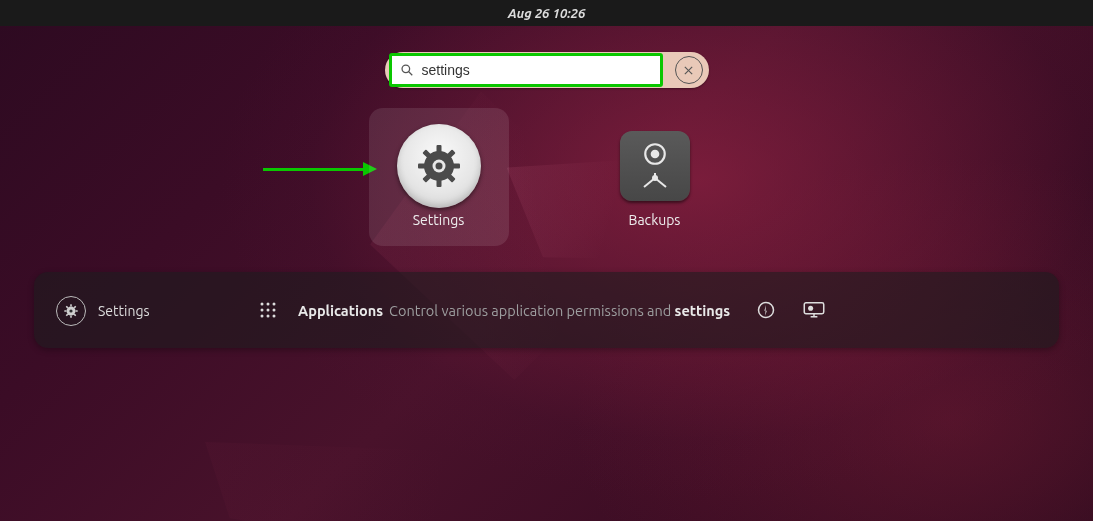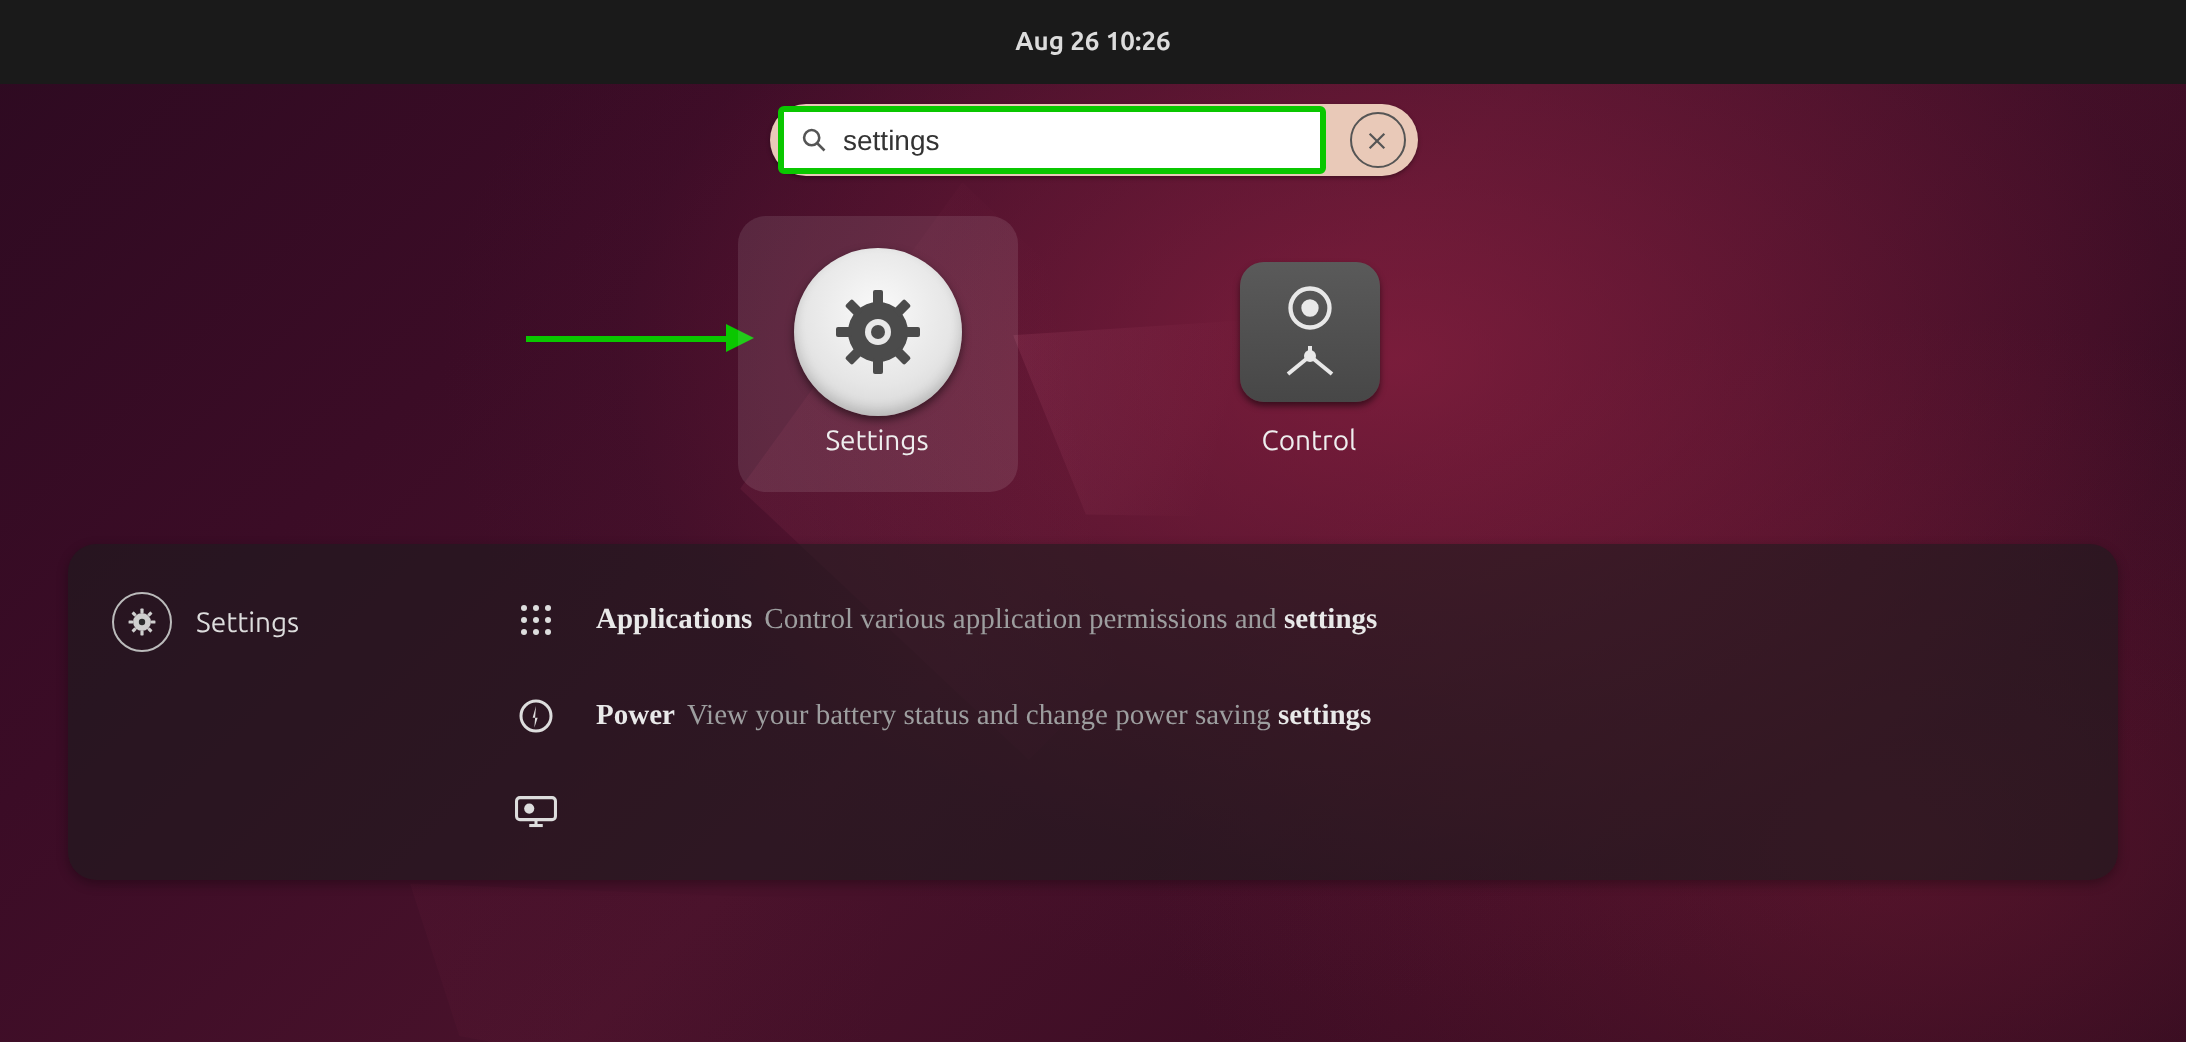--- a/index.html
+++ b/index.html
@@ -14,22 +14,22 @@
   }
   
   .wp-shape{position:absolute;opacity:0.13;pointer-events:none;}
   .wp1{left:380px;top:110px;width:260px;height:260px;transform:rotate(20deg);
        background:linear-gradient(60deg,#c24a6e 0%,transparent 60%);clip-path:polygon(20% 0,100% 35%,70% 100%,0 70%);}
   .wp2{left:520px;top:150px;width:120px;height:120px;transform:rotate(-15deg);
        background:linear-gradient(120deg,#e06b8e 0%,transparent 70%);clip-path:polygon(0 0,100% 20%,80% 100%,10% 80%);}
   .wp3{left:200px;top:430px;width:350px;height:120px;transform:rotate(8deg);
        background:linear-gradient(90deg,#8a2a4a 0%,transparent 70%);clip-path:polygon(0 30%,100% 0,90% 100%,10% 90%);opacity:0.08;}
   
-  .topbar{position:absolute;top:0;left:0;right:0;height:42px;background:#1a1a1a;color:#dcdcdc;
-          display:flex;align-items:center;justify-content:center;font-size:13px;font-weight:600;}
+  .topbar{position:absolute;top:0;left:0;right:0;height:26px;background:#1a1a1a;color:#dcdcdc;
+          display:flex;align-items:center;justify-content:center;font-size:13px;font-weight:600;font-style:italic;}
   
   .search-wrap{position:absolute;top:52px;left:0;right:0;display:flex;justify-content:center;align-items:center;}
   .search-pill{display:flex;align-items:center;background:#e9c9b8;border-radius:20px;height:36px;padding:0 6px 0 4px;
                box-shadow:0 1px 2px rgba(0,0,0,0.35);}
   .search-field{display:flex;align-items:center;background:#fff;border-radius:3px;height:28px;width:252px;padding:0 8px;
                 border:3px solid #0ac700;}
   .search-field svg{flex:0 0 auto;}
   .search-input{border:none;outline:none;font-size:14px;color:#333;margin-left:6px;width:100%;background:transparent;}
   .search-clear{width:26px;height:26px;border-radius:50%;border:1.5px solid #555;display:flex;align-items:center;justify-content:center;
                 margin-left:12px;cursor:pointer;background:transparent;}
@@ -51,21 +51,21 @@
   
   .backup-box{width:70px;height:70px;border-radius:12px;background:linear-gradient(180deg,#5a5a5a 0%, #474747 100%);
               display:flex;flex-direction:column;align-items:center;justify-content:center;gap:4px;box-shadow:0 2px 3px rgba(0,0,0,0.5);}
   
   .panel{position:absolute;left:34px;right:34px;top:272px;border-radius:14px;padding:24px 20px 22px 22px;
          background:rgba(28,28,30,0.58);box-shadow:0 2px 6px rgba(0,0,0,0.3);}
   .panel-row{display:flex;align-items:flex-start;}
   .panel-cat{display:flex;align-items:center;width:200px;flex:0 0 200px;}
   .panel-cat .cat-icon{width:28px;height:28px;border-radius:50%;border:1.5px solid #bbb;display:flex;align-items:center;justify-content:center;margin-right:12px;}
   .panel-cat .cat-label{font-size:14px;color:#ddd;}
-  .panel-list{flex:1;display:flex;flex-direction:column;gap:24px;padding-top:2px;font-family:Liberation Serif, serif;}
+  .panel-list{flex:1;display:flex;flex-direction:row;gap:24px;padding-top:2px;}
   .result{display:flex;align-items:center;gap:18px;cursor:pointer;}
   .result .r-icon{width:24px;height:24px;flex:0 0 24px;display:flex;align-items:center;justify-content:center;color:#ddd;}
   .result .r-text{font-size:14.5px;color:#9d9e9f;}
   .result .r-text .title{color:#e9e9e9;font-weight:600;margin-right:6px;}
   .result .r-text b{color:#e9e9e9;font-weight:700;}
 </style>
 </head>
 <body>
 
 <div class="wp-shape wp1"></div>
@@ -137,21 +137,21 @@
               <circle cx="12" cy="12" r="3" fill="#e8e8e8"></circle>
           </svg>
           <svg width="30" height="20" viewBox="0 0 30 20" fill="none" stroke="#e8e8e8" stroke-width="2">
             <circle cx="15" cy="7" r="3" fill="#e8e8e8" stroke="none"></circle>
             <line x1="15" y1="7" x2="15" y2="2"></line>
             <line x1="15" y1="7" x2="4" y2="16"></line>
             <line x1="15" y1="7" x2="26" y2="16"></line>
           </svg>
         </div>
       </div>
-      <div class="label">Control</div>
+      <div class="label">Backups</div>
     </div>
   </div>
 
 </div>
 
 <div class="panel">
   <div class="panel-row">
     <div class="panel-cat">
       <div class="cat-icon">
         <svg width="16" height="16" viewBox="0 0 100 100">
@@ -193,23 +193,20 @@
         </div>
       </div>
 
       <div class="result">
         <div class="r-icon">
           <svg width="20" height="20" viewBox="0 0 24 24" fill="none" stroke="#ddd" stroke-width="1.8">
             <circle cx="12" cy="12" r="9"></circle>
               <path d="M12 6 L10 13 L13 13 L11 19" stroke-linejoin="round" fill="#ddd" stroke="none"></path>
           </svg>
         </div>
-        <div class="r-text">
-          <span class="title">Power</span><span>View your battery status and change power saving </span><b>settings</b><span></span>
-        </div>
       </div>
 
 
       <div class="result">
         <div class="r-icon">
           <svg width="22" height="18" viewBox="0 0 26 20" fill="none" stroke="#ddd" stroke-width="1.8">
             <rect x="1.5" y="1.5" width="23" height="13" rx="2"></rect>
             <circle cx="9" cy="8" r="3" fill="#ddd" stroke="none"></circle>
             <line x1="9" y1="18" x2="17" y2="18"></line>
             <line x1="13" y1="14.5" x2="13" y2="18"></line>

